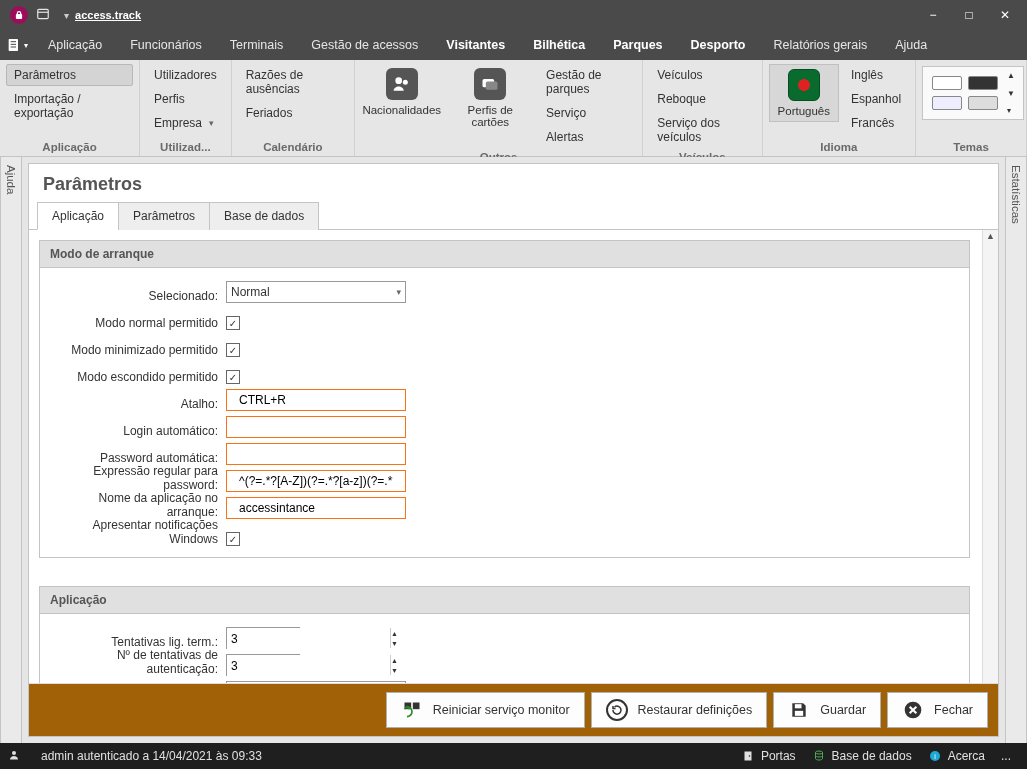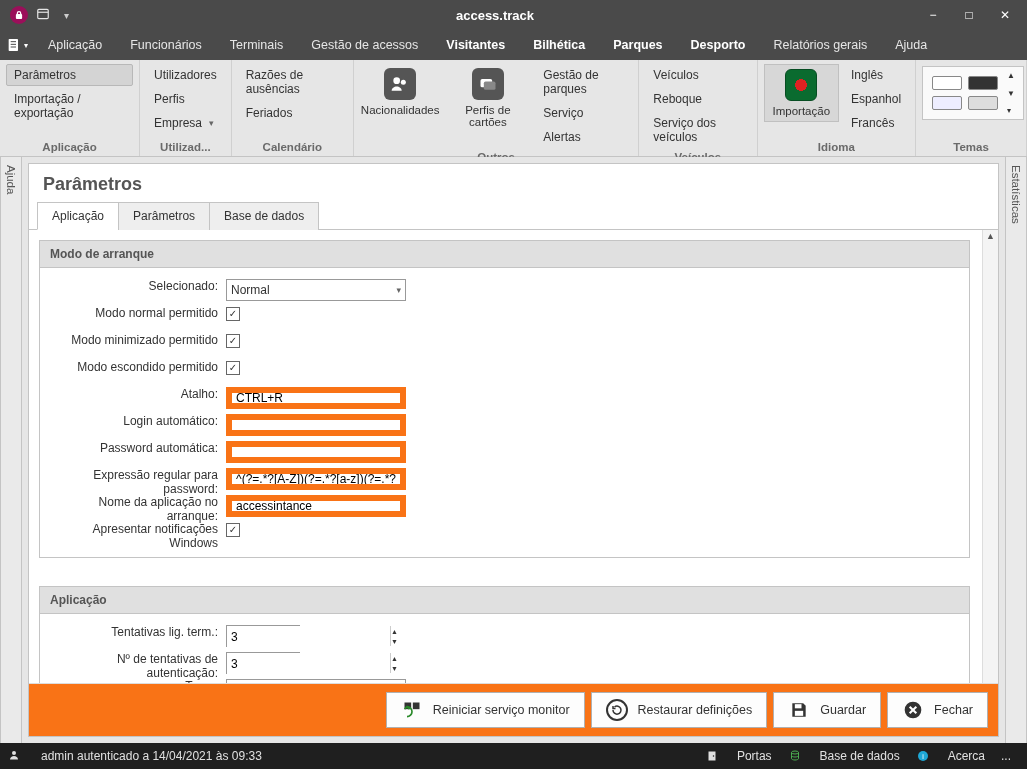--- a/index.html
+++ b/index.html
@@ -23,21 +23,21 @@
     height: 30px;
     display: flex;
     align-items: center;
     padding: 0 4px;
   }
   .titlebar .left-icons { display: flex; align-items: center; gap: 8px; padding-left: 6px; }
   .titlebar .left-icons .lock {
     width: 18px; height: 18px; border-radius: 50%; background: #9b0f5a;
     display: flex; align-items: center; justify-content: center; color: #fff; font-size: 10px;
   }
-  .titlebar .title { flex: 1; text-align: center; font-size: 13px; font-weight: 600; }
+  .titlebar .title { flex: 1; font-size: 11px; font-weight: 600; text-decoration: underline; }
   .titlebar .win-controls { display: flex; }
   .titlebar .win-controls .wc {
     width: 36px; height: 30px; display: flex; align-items: center; justify-content: center;
     color: #fff; cursor: pointer;
   }
   .titlebar .dropdown-caret { color:#ccc; font-size:10px; padding:0 6px; }
   .titlebar .icon-generic { color:#e6e6e6; font-size:14px; }
 
   
   .menubar {
@@ -208,35 +208,35 @@
     font-weight:600;
     color:#555;
     padding:6px 10px;
     border-bottom:1px solid #c4c4c4;
   }
   .group > .gbody {
     padding: 8px 8px;
   }
   .form-row {
     display:flex;
-    align-items:flex-start;
+    align-items:flex-end;
     margin: 3px 0;
     height: 24px;
   }
   .form-row label {
     width: 178px;
     text-align: right;
     padding-right: 8px;
     color:#333;
   }
   .form-row .field input[type="text"] {
     width: 180px;
     height: 22px;
-    border:6px solid #f97316;
-    padding: 0 4px;
+    border:1px solid #f97316;
+    padding: 0 12px;
     font-family:inherit;
     font-size:12px;
   }
   .form-row .field .combo {
     width: 180px;
     height: 22px;
     border:1px solid #999;
     display:flex;
     align-items:center;
     justify-content:space-between;
@@ -267,21 +267,21 @@
     align-items:center; justify-content:center; font-size:10px; color:#333;
     cursor:pointer; background:#fff;
   }
 
   .bottom-buttons {
     display:flex;
     justify-content:flex-end;
     gap:6px;
     padding: 8px 10px;
     border-top:1px solid #ddd;
-    background:#f97316;
+    background:#a16207;
   }
   .btn {
     border:1px solid #b0b0b0;
     background:#fdfdfd;
     padding: 6px 14px;
     display:flex;
     align-items:center;
     gap:10px;
     cursor:pointer;
     font-size:12.5px;
@@ -299,21 +299,21 @@
     height: 26px;
     background:#1f1f1f;
     color:#e0e0e0;
     display:flex;
     align-items:center;
     padding: 0 8px;
     font-size:12px;
   }
   .statusbar .filler { flex:1; }
   .statusbar .sitem {
-    display:flex; align-items:center; gap:18px; padding:0 8px; cursor:pointer;
+    display:flex; align-items:center; gap:6px; padding:0 8px; cursor:pointer;
   }
   .statusbar .sitem .sicon {
     width:14px; height:14px; display:inline-flex; align-items:center; justify-content:center;
     font-size:12px;
   }
 </style>
 </head>
 <body>
 
 <div class="titlebar">
@@ -435,21 +435,21 @@
         <div class="rib-item">Serviço dos veículos</div>
       </div>
     </div>
     <div class="label">Veículos</div>
   </div>
 
   <div class="ribgrp">
     <div class="body" style="gap:4px;">
       <div class="rib-big selected">
         <div class="bigicon flag"></div>
-        <div class="caption">Importação</div>
+        <div class="caption">Português</div>
       </div>
       <div class="rib-col">
         <div class="rib-item">Inglês</div>
         <div class="rib-item">Espanhol</div>
         <div class="rib-item">Francês</div>
       </div>
     </div>
     <div class="label">Idioma</div>
   </div>
 

